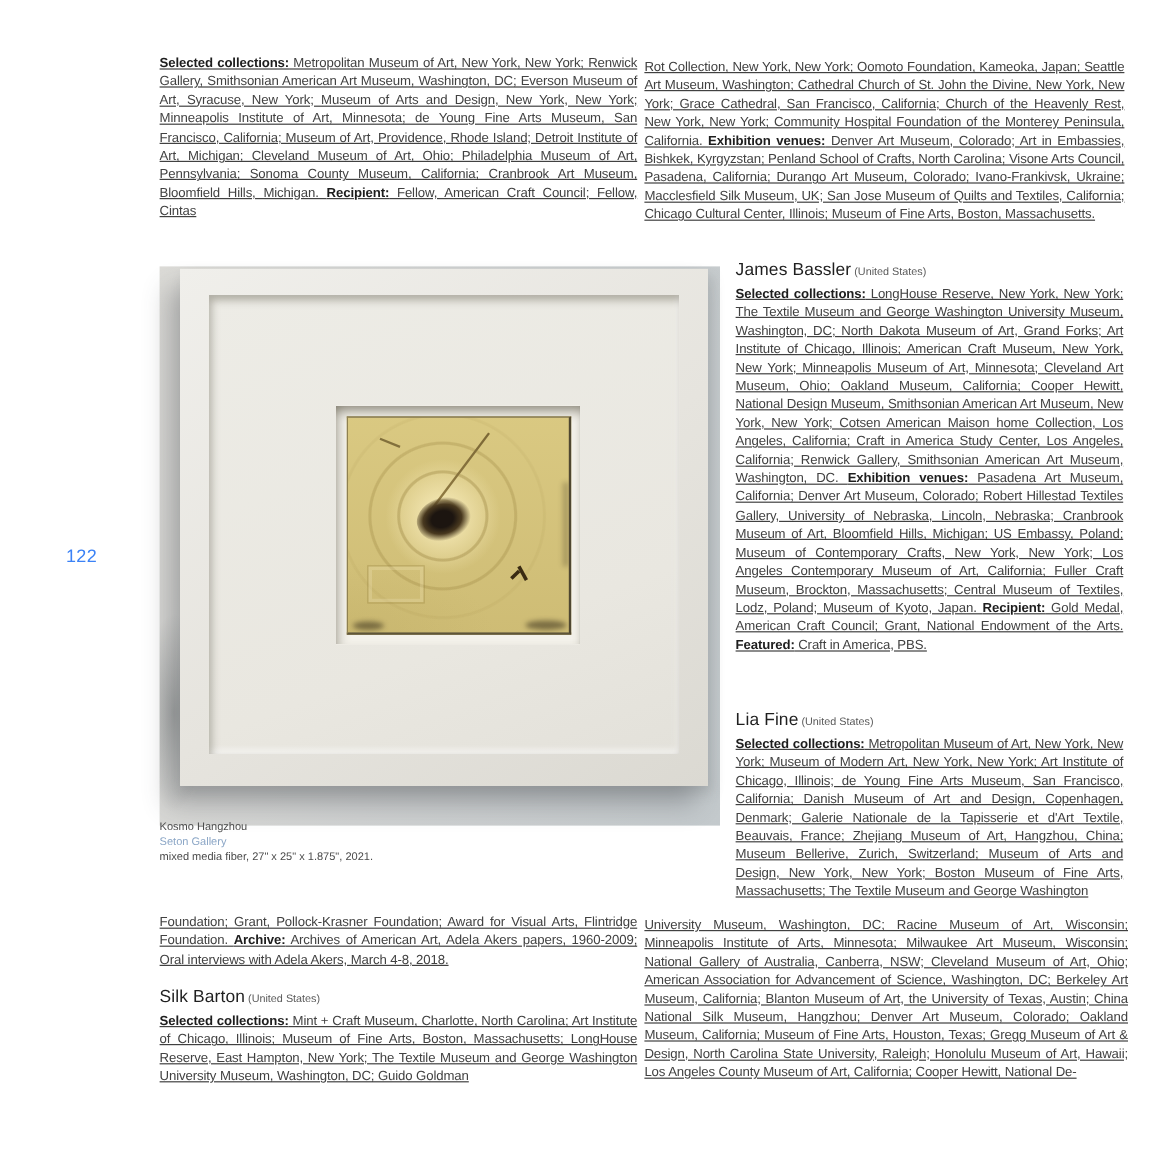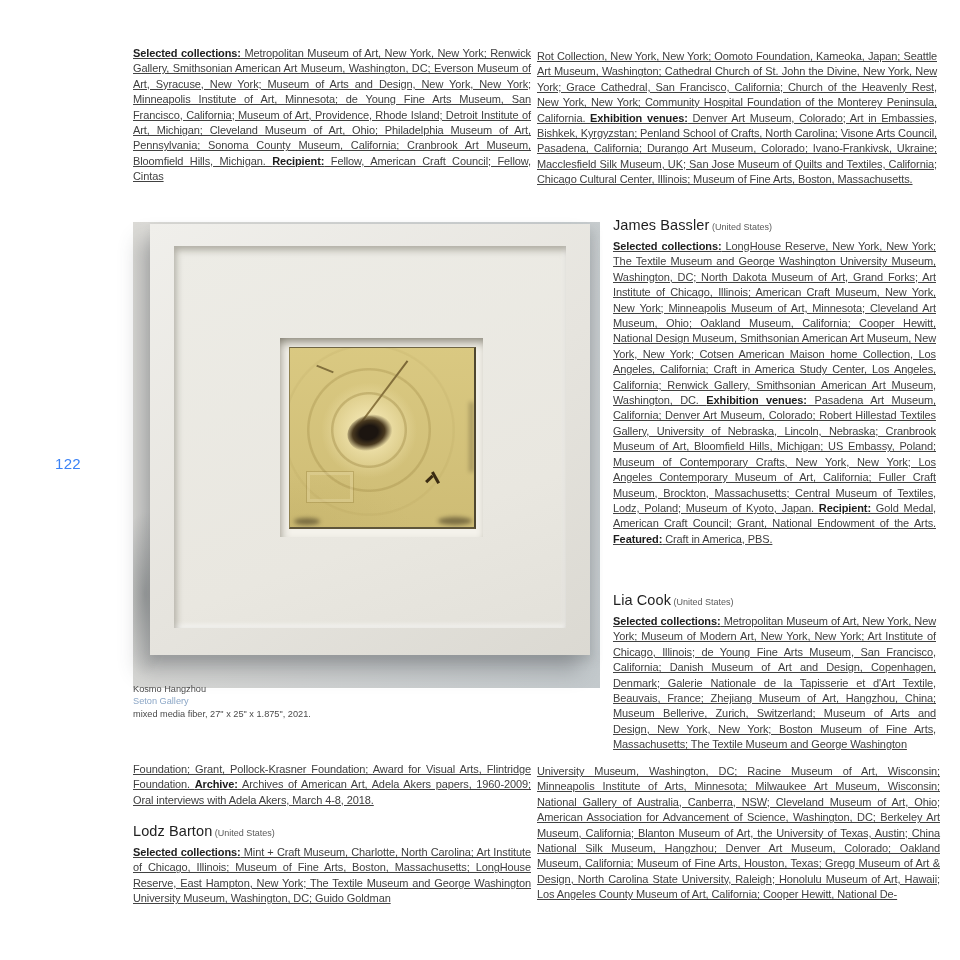--- a/index.html
+++ b/index.html
@@ -98,31 +98,31 @@
     <div>Kosmo Hangzhou</div>
     <div class="link">Seton Gallery</div>
     <div>mixed media fiber, 27" x 25" x 1.875", 2021.</div>
   </div>
 
   <section class="blk" style="left:133px;top:762px;width:398px;">
     <p class="body"><span>Foundation; Grant, Pollock-Krasner Foundation; Award for Visual Arts, Flintridge Foundation. </span><b>Archive:</b><span> Archives of American Art, Adela Akers papers, 1960-2009; Oral interviews with Adela Akers, March 4-8, 2018.</span></p>
   </section>
 
   <section class="blk" style="left:133px;top:823px;width:398px;">
-    <h2 class="artist-h"><span>Lodz Barton</span><span class="nat"> (United States)</span></h2>
+    <h2 class="artist-h"><span>Silk Barton</span><span class="nat"> (United States)</span></h2>
     <p class="body"><b>Selected collections:</b><span> Mint + Craft Museum, Charlotte, North Carolina; Art Institute of Chicago, Illinois; Museum of Fine Arts, Boston, Massachusetts; LongHouse Reserve, East Hampton, New York; The Textile Museum and George Washington University Museum, Washington, DC; Guido Goldman</span></p>
   </section>
 
   <section class="blk" style="left:613px;top:217px;width:323px;">
     <h2 class="artist-h"><span>James Bassler</span><span class="nat"> (United States)</span></h2>
     <p class="body"><b>Selected collections:</b><span> LongHouse Reserve, New York, New York; The Textile Museum and George Washington University Museum, Washington, DC; North Dakota Museum of Art, Grand Forks; Art Institute of Chicago, Illinois; American Craft Museum, New York, New York; Minneapolis Museum of Art, Minnesota; Cleveland Art Museum, Ohio; Oakland Museum, California; Cooper Hewitt, National Design Museum, Smithsonian American Art Museum, New York, New York; Cotsen American Maison home Collection, Los Angeles, California; Craft in America Study Center, Los Angeles, California; Renwick Gallery, Smithsonian American Art Museum, Washington, DC. </span><b>Exhibition venues:</b><span> Pasadena Art Museum, California; Denver Art Museum, Colorado; Robert Hillestad Textiles Gallery, University of Nebraska, Lincoln, Nebraska; Cranbrook Museum of Art, Bloomfield Hills, Michigan; US Embassy, Poland; Museum of Contemporary Crafts, New York, New York; Los Angeles Contemporary Museum of Art, California; Fuller Craft Museum, Brockton, Massachusetts; Central Museum of Textiles, Lodz, Poland; Museum of Kyoto, Japan. </span><b>Recipient:</b><span> Gold Medal, American Craft Council; Grant, National Endowment of the Arts. </span><b>Featured:</b><span> Craft in America, PBS.</span></p>
   </section>
 
   <section class="blk" style="left:613px;top:592px;width:323px;">
-    <h2 class="artist-h"><span>Lia Cook</span><span class="nat"> (United States)</span></h2>
+    <h2 class="artist-h"><span>Lia Fine</span><span class="nat"> (United States)</span></h2>
     <p class="body"><b>Selected collections:</b><span> Metropolitan Museum of Art, New York, New York; Museum of Modern Art, New York, New York; Art Institute of Chicago, Illinois; de Young Fine Arts Museum, San Francisco, California; Danish Museum of Art and Design, Copenhagen, Denmark; Galerie Nationale de la Tapisserie et d'Art Textile, Beauvais, France; Zhejiang Museum of Art, Hangzhou, China; Museum Bellerive, Zurich, Switzerland; Museum of Arts and Design, New York, New York; Boston Museum of Fine Arts, Massachusetts; The Textile Museum and George Washington</span></p>
   </section>
 
   <section class="blk" style="left:537px;top:764px;width:403px;">
     <p class="body"><span>University Museum, Washington, DC; Racine Museum of Art, Wisconsin; Minneapolis Institute of Arts, Minnesota; Milwaukee Art Museum, Wisconsin; National Gallery of Australia, Canberra, NSW; Cleveland Museum of Art, Ohio; American Association for Advancement of Science, Washington, DC; Berkeley Art Museum, California; Blanton Museum of Art, the University of Texas, Austin; China National Silk Museum, Hangzhou; Denver Art Museum, Colorado; Oakland Museum, California; Museum of Fine Arts, Houston, Texas; Gregg Museum of Art &amp; Design, North Carolina State University, Raleigh; Honolulu Museum of Art, Hawaii; Los Angeles County Museum of Art, California; Cooper Hewitt, National De-</span></p>
   </section>
 
 </div>
 
 </body></html>

